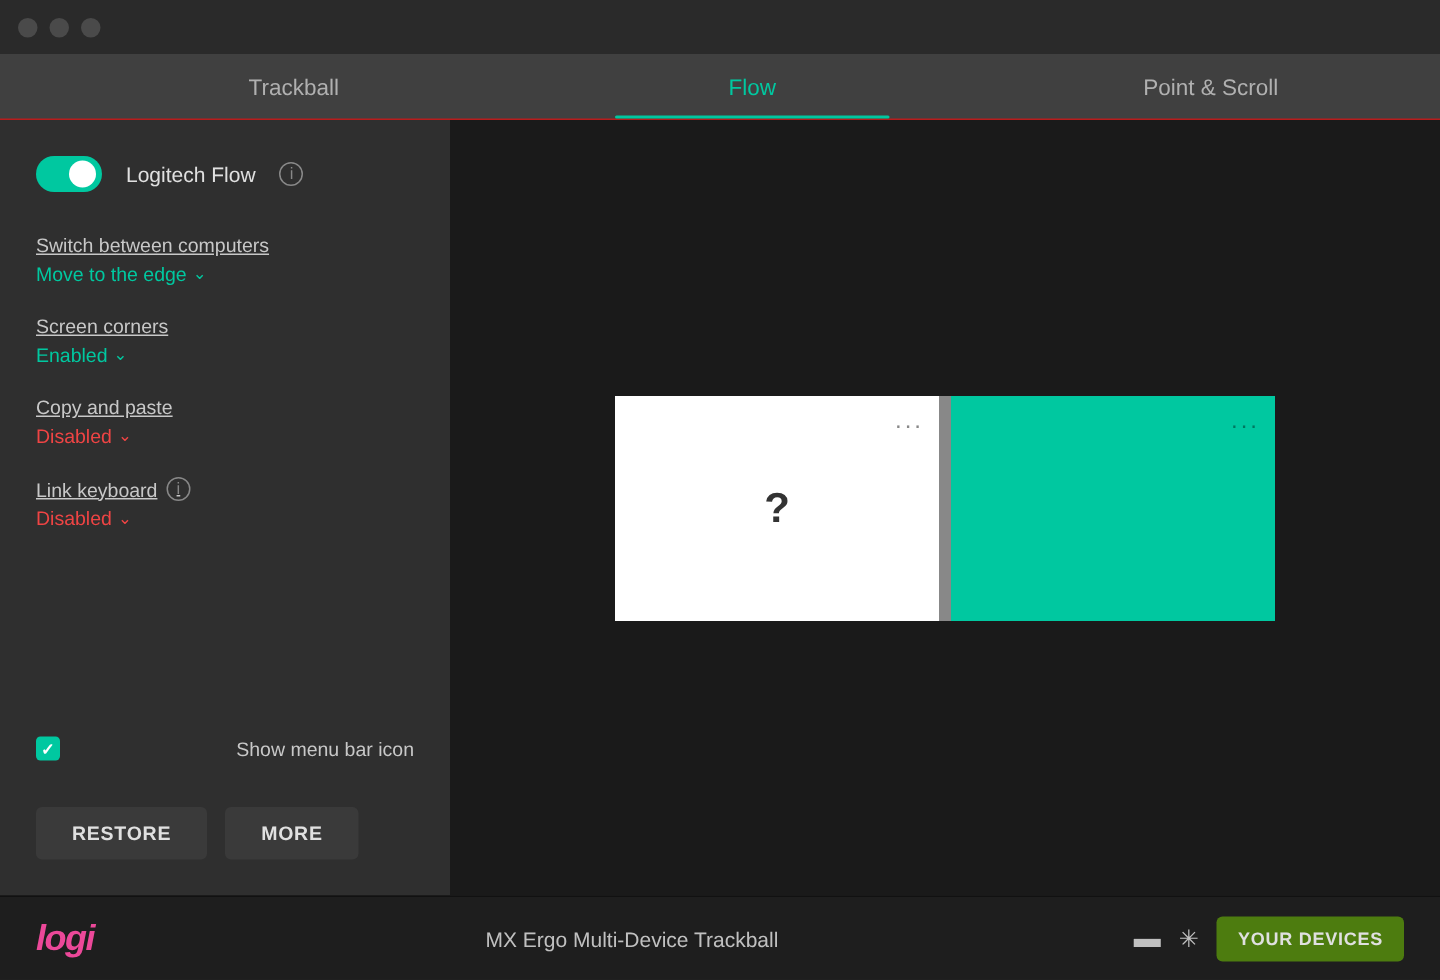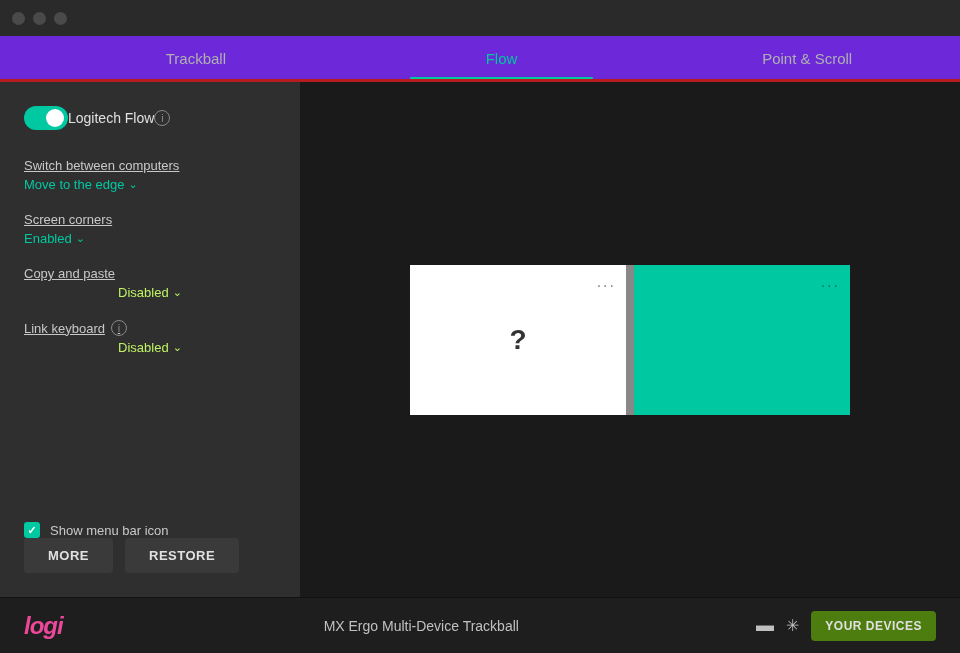--- a/index.html
+++ b/index.html
@@ -27,23 +27,23 @@
       display: flex;
       gap: 8px;
     }
     .wc { width: 13px; height: 13px; border-radius: 50%; }
     .wc-close { background: #4a4a4a; }
     .wc-min { background: #4a4a4a; }
     .wc-max { background: #4a4a4a; }
 
     
     .tab-bar {
-      background: #6d28d9;
-      display: flex;
-      border-bottom: 3px solid #b91c1c;
+      background: #404040;
+      display: flex;
+      border-bottom: 1px solid #b91c1c;
       flex-shrink: 0;
       padding-left: 43px;
     }
     .tab {
       flex: 1;
       text-align: center;
       padding: 14px 0 12px;
       font-size: 15px;
       font-weight: 500;
       color: #b0b0b0;
@@ -80,21 +80,21 @@
       flex-shrink: 0;
       display: flex;
       flex-direction: column;
       gap: 0;
     }
 
     
     .toggle-row {
       display: flex;
       align-items: center;
-      gap: 0;
+      gap: 16px;
       margin-bottom: 28px;
     }
     .toggle-switch {
       position: relative;
       width: 44px;
       height: 24px;
       cursor: pointer;
     }
     .toggle-switch .track {
       width: 44px;
@@ -143,34 +143,34 @@
     }
     .setting-value {
       display: flex;
       align-items: center;
       gap: 4px;
       color: #00c8a0;
       font-size: 13px;
       cursor: pointer;
     }
     .setting-value.disabled-val {
-      color: #bef264;
-      justify-content: center;
+      color: #ef4444;
     }
     .chevron {
       font-size: 11px;
     }
 
     
     .checkbox-row {
       display: flex;
       align-items: center;
       gap: 10px;
       margin-top: auto;
-      margin-bottom: 0;
+      margin-bottom: 31px;
+      justify-content: space-between;
     }
     .checkbox-box {
       width: 16px;
       height: 16px;
       background: #00c8a0;
       border-radius: 3px;
       display: flex;
       align-items: center;
       justify-content: center;
       flex-shrink: 0;
@@ -385,22 +385,22 @@
     </div>
 
     <div class="spacer-section"></div>
 
     <div class="checkbox-row">
       <div class="checkbox-box"></div>
       <span class="checkbox-label">Show menu bar icon</span>
     </div>
 
     <div class="buttons-row">
+      <button class="btn">RESTORE</button>
       <button class="btn">MORE</button>
-      <button class="btn">RESTORE</button>
     </div>
 
   </div>
 
   <div class="right-panel">
     <div class="flow-viz">
       <div class="screen-left">
         <span class="dots-menu">...</span>
         <span class="question-mark">?</span>
       </div>

